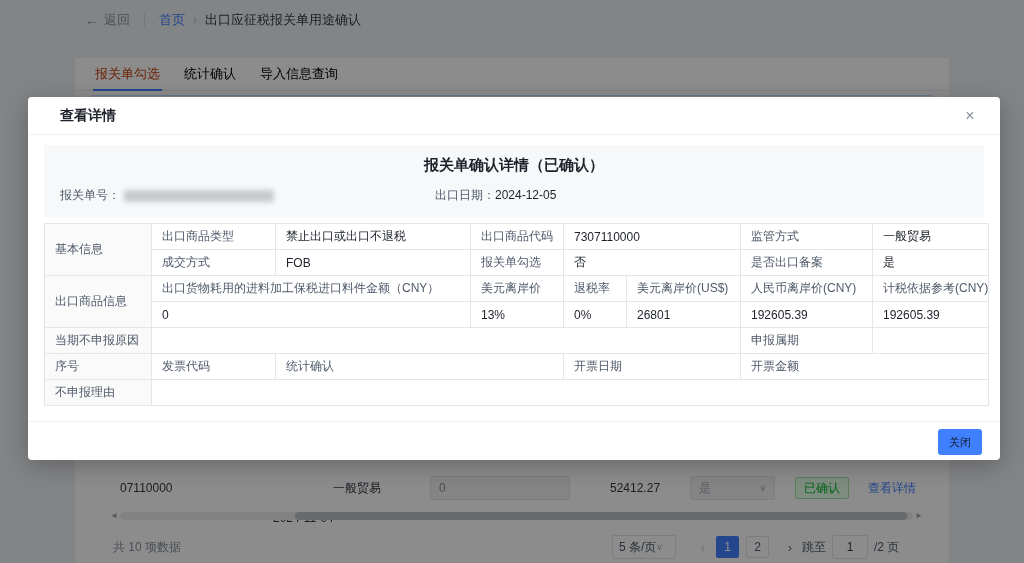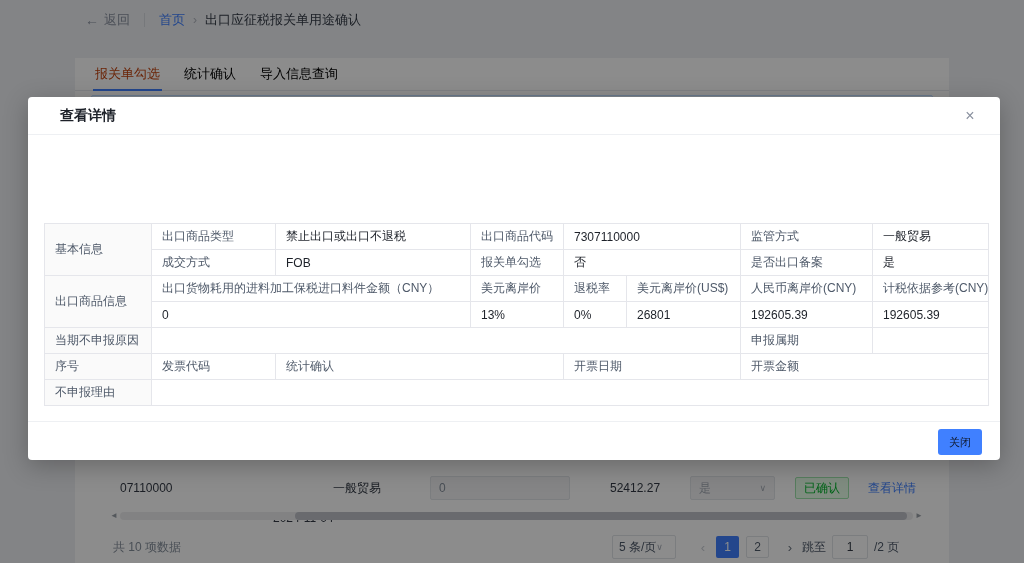--- a/index.html
+++ b/index.html
@@ -149,20 +149,30 @@
 
   <div class="overlay"></div>
 
   <div class="modal">
 
     <div class="m-head">
       <span class="m-title">查看详情</span>
       <span class="m-close">×</span>
     </div>
 
+    <div class="m-sum">
+      <div class="m-sum-title">报关单确认详情（已确认）</div>
+      <div class="decl-group">
+        <span class="m-sum-lbl">报关单号：</span>
+        <span class="masked"></span>
+      </div>
+      <div class="date-group">
+        <span>出口日期：</span><b>2024-12-05</b>
+      </div>
+    </div>
 
     <table class="dtable">
       <colgroup>
         <col style="width:107px">
           <col style="width:124px">
           <col style="width:195px">
           <col style="width:93px">
         <col style="width:63px">
           <col style="width:114px">
           <col style="width:132px">

